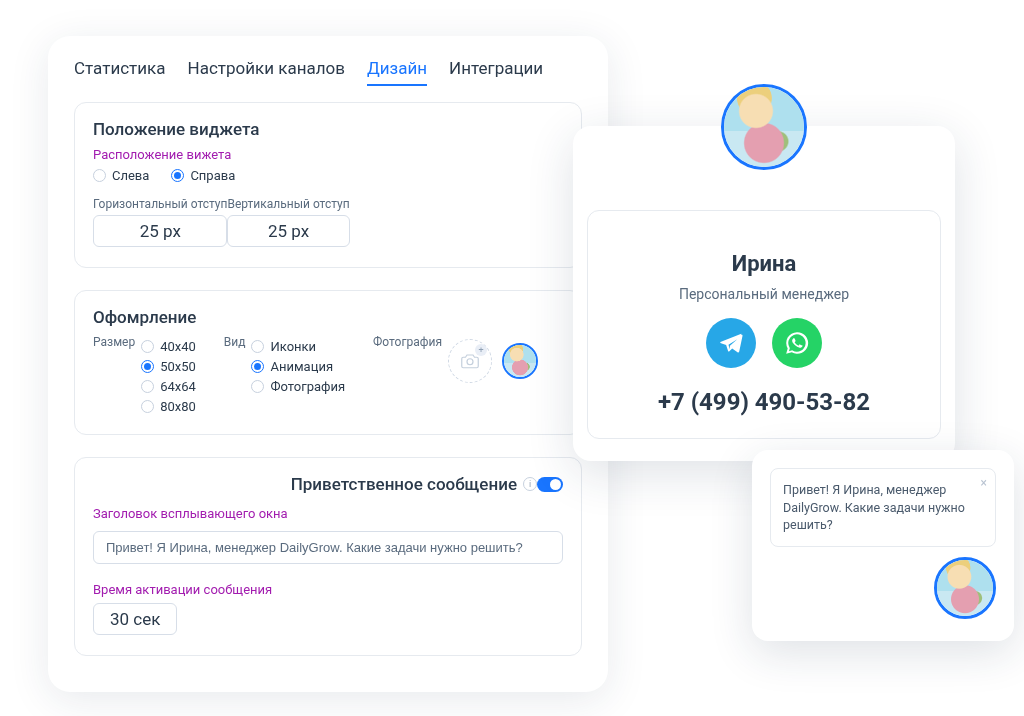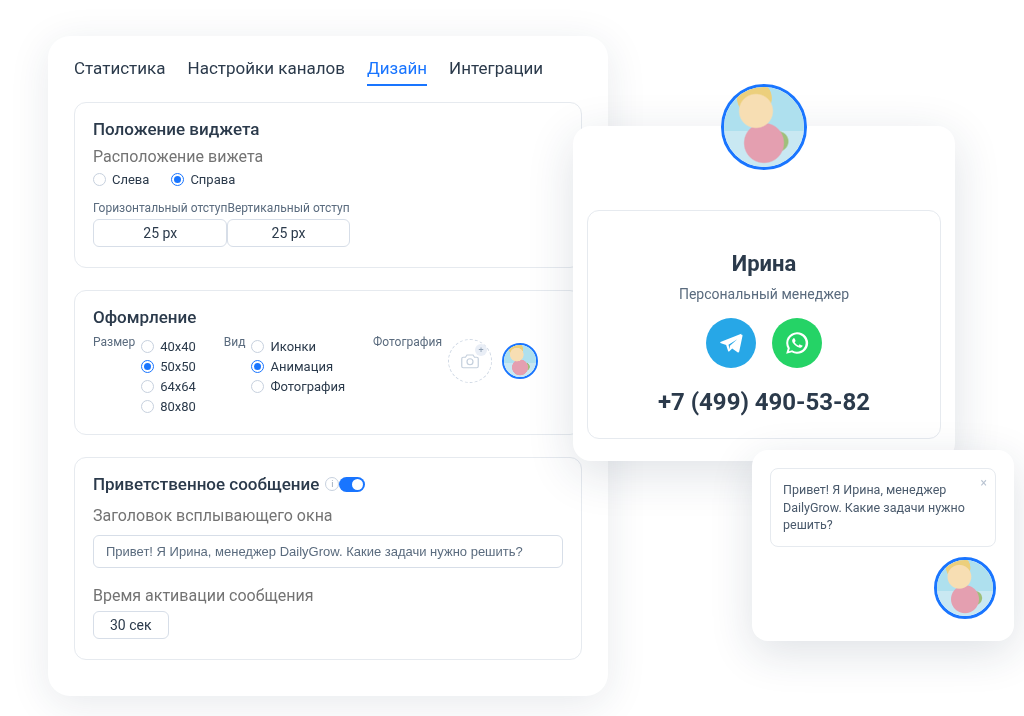--- a/index.html
+++ b/index.html
@@ -32,40 +32,40 @@
   }
   .tab.active { color: #1975FF; border-bottom: 2px solid #1975FF; }
 
   .panel {
     border: 1px solid #e6eaef;
     border-radius: 12px;
     padding: 16px 18px 20px 18px;
     margin-bottom: 22px;
   }
   .panel-title { font-size: 17px; font-weight: 500; margin-bottom: 8px; color: #2b3a4b; }
-  .field-label { font-size: 16px; color: #737373; margin-bottom: 6px; }
+  .field-label { font-size: 13px; color: #a21caf; margin-bottom: 6px; }
   .small-label { font-size: 12px; color: #5a6b7e; }
 
   .radio-row { display: flex; gap: 22px; margin-top: 4px; }
   .radio-opt { display: flex; align-items: center; gap: 6px; font-size: 13px; color: #2b3a4b; cursor: pointer; }
   .radio {
     width: 13px; height: 13px; border-radius: 50%;
     border: 1px solid #c7d1de; display: inline-block; position: relative; flex: none;
   }
   .radio.checked { border-color: #1975FF; }
   .radio.checked::after {
     content: ''; position: absolute; inset: 2px;
     border-radius: 50%; background: #1975FF;
   }
 
   .offset-row { display: flex; margin-top: 14px; }
   .offset-col { display: flex; flex-direction: column; gap: 4px; }
   .input-box {
     border: 1px solid #d7dee8; border-radius: 6px;
-    padding: 5px 16px; font-size: 14px; color: #2b3a4b; background: #fff;
+    padding: 5px 16px; font-size: 17px; color: #2b3a4b; background: #fff;
     min-width: 70px; text-align: center;
   }
 
   .appearance-row { display: flex; gap: 28px; align-items: flex-start; }
   .opt-col { display: flex; flex-direction: row; gap: 6px; }
   .opt-list { display: flex; flex-direction: column; gap: 5px; margin-top: 4px; }
 
   .photo-wrap { display: flex; align-items: center; gap: 10px; margin-top: 4px; }
   .upload-circle {
     width: 44px; height: 44px; border-radius: 50%;
@@ -83,21 +83,21 @@
   }
   .avatar-sm-inner { width: 100%; height: 100%; }
 
   .color-row { display: flex; align-items: center; gap: 8px; margin-top: 4px; }
   .color-swatch { width: 28px; height: 22px; border-radius: 5px; background: #1975FF; }
   .color-input {
     border: 1px solid #d7dee8; border-radius: 6px; padding: 4px 10px;
     font-size: 13px; color: #9aa8b8; width: 65px;
   }
 
-  .title-row { display: flex; align-items: center; justify-content: flex-start; }
+  .title-row { display: flex; align-items: center; justify-content: flex-end; }
   .info-dot {
     width: 14px; height: 14px; border-radius: 50%; border: 1px solid #c7d1de;
     display: inline-flex; align-items: center; justify-content: center;
     font-size: 9px; color: #9aa8b8; margin-left: 6px;
   }
   .toggle {
     width: 26px; height: 15px; border-radius: 10px; background: #1975FF; position: relative;
   }
   .toggle::after {
     content: ''; position: absolute; right: 2px; top: 2px;

